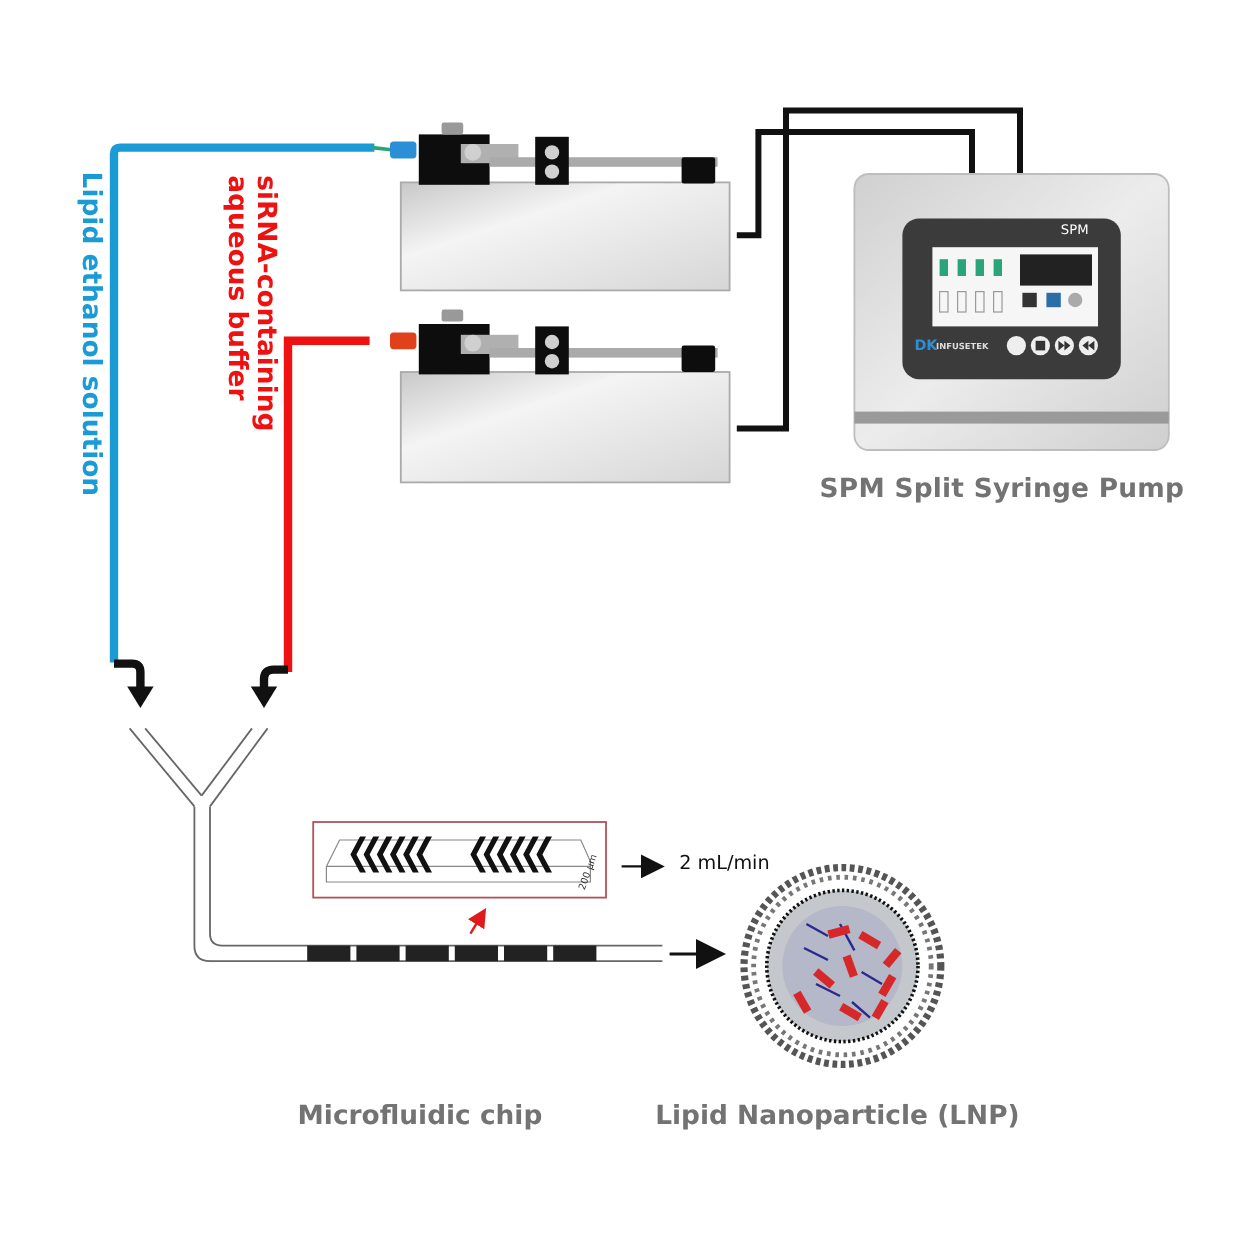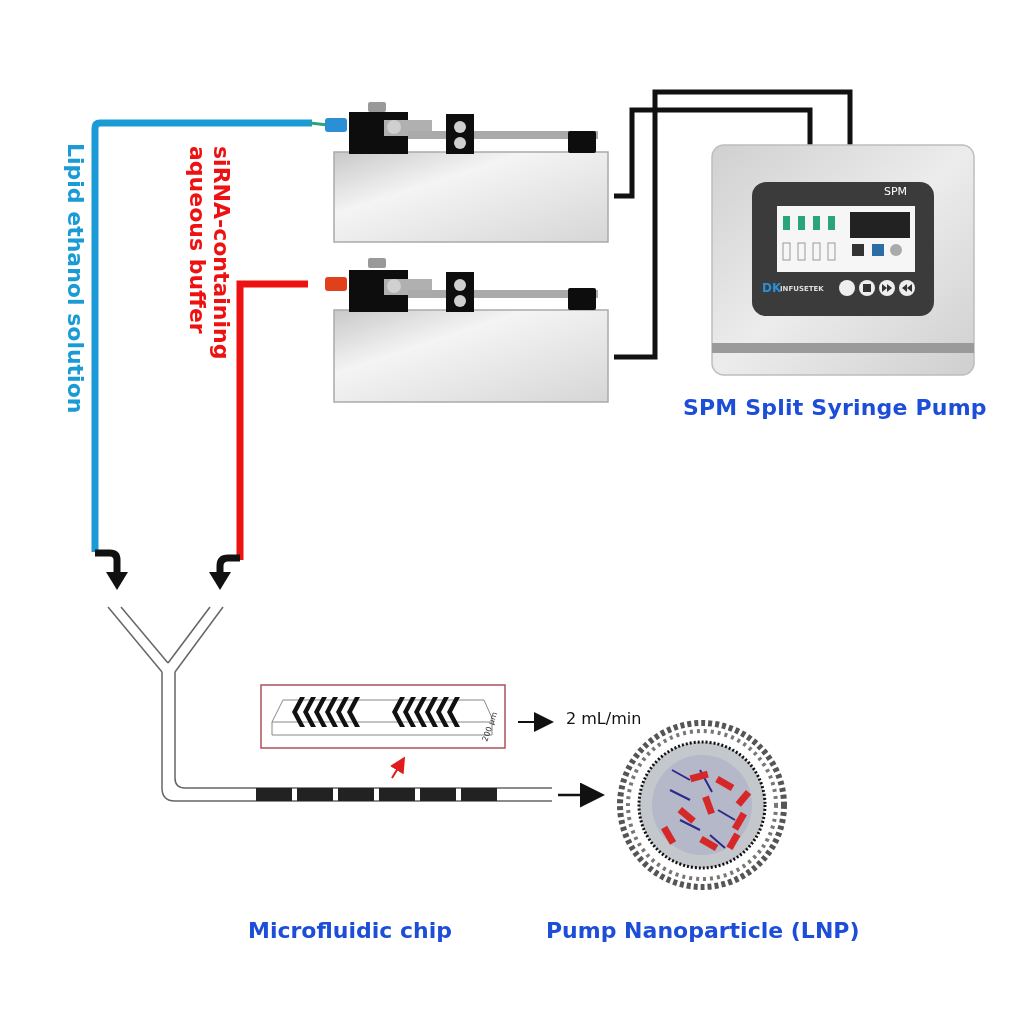--- a/index.html
+++ b/index.html
@@ -1,18 +1,18 @@
 <!DOCTYPE html>
 <html><head>
 <meta charset="utf-8">
 <style>
   html, body { margin:0; padding:0; background:#ffffff; }
   body { width:1031px; height:1031px; position:relative; overflow:hidden; font-family:"DejaVu Sans", "Liberation Sans", sans-serif; }
   #stage { position:absolute; left:0; top:0; width:942px; height:1031px; }
-  .label { position:absolute; white-space:nowrap; color:#1d4ed8; }
+  .label { position:absolute; white-space:nowrap; color:#737373; }
   .lbl-pump { left:683px; top:395px; font-size:22px; font-weight:bold; letter-spacing:0.2px; }
   .lbl-chip { left:248px; top:918px; font-size:22px; font-weight:bold;text-align:right; }
   .lbl-lnp { left:546px; top:918px; font-size:22px; font-weight:bold; }
   .lbl-flow { left:566px; top:709px; font-size:16px; color:#111; }
   .vtext { position:absolute; white-space:nowrap; transform-origin:0 0; transform:rotate(90deg); font-size:22px; font-weight:bold; line-height:24px; }
   .v-lipid { left:87px; top:143px; color:#1a9bd5; }
   .v-sirna { left:233px; top:146px; color:#ee1111; }
 </style>
 </head>
 <body>
@@ -184,19 +184,19 @@
       <rect x="660" y="832" width="18" height="7" transform="rotate(60 669 835)"></rect>
       <rect x="700" y="840" width="18" height="7" transform="rotate(30 709 843)"></rect>
       <rect x="725" y="838" width="16" height="7" transform="rotate(-60 733 841)"></rect>
     </g>
   </g>
 </svg>
 </div>
 
 <div class="label lbl-pump">SPM Split Syringe Pump</div>
 <div class="label lbl-chip">Microfluidic chip</div>
-<div class="label lbl-lnp">Pump Nanoparticle (LNP)</div>
+<div class="label lbl-lnp">Lipid Nanoparticle (LNP)</div>
 <div class="label lbl-flow">2 mL/min</div>
 <div class="vtext v-lipid">Lipid ethanol solution</div>
 <div class="vtext v-sirna">
   <div>siRNA-containing</div>
   <div>aqueous buffer</div>
 </div>
 
 </body></html>

